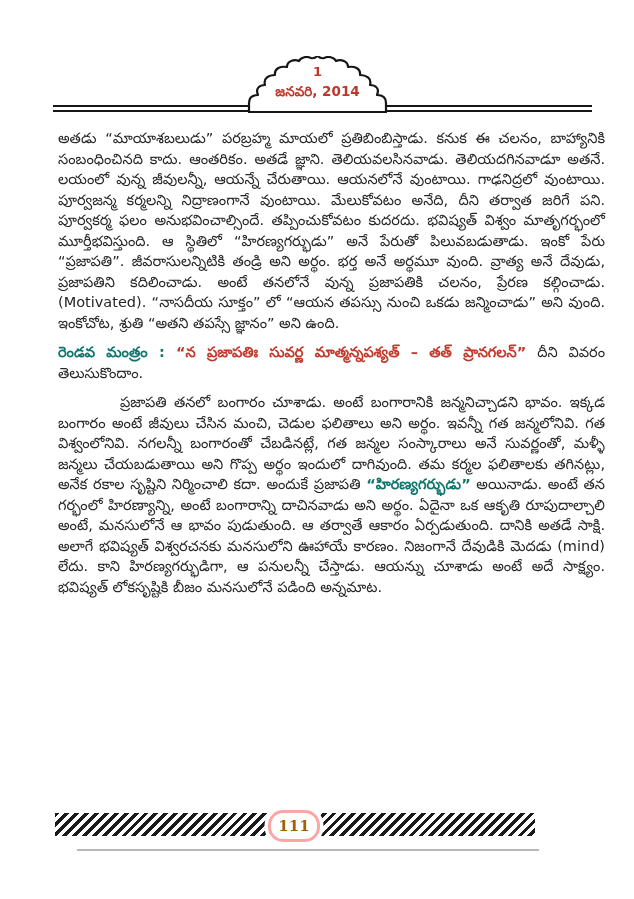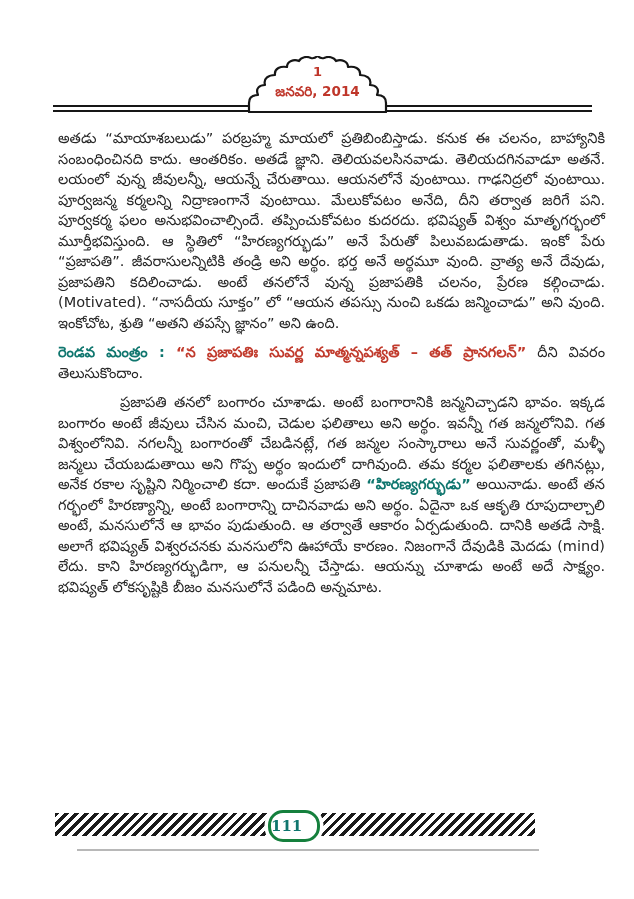--- a/index.html
+++ b/index.html
@@ -36,24 +36,24 @@
   .footer-hatch{
     position:absolute;left:55px;top:813px;width:480px;height:23px;
     background:repeating-linear-gradient(135deg,#1a1a1a 0 3.4px,#ffffff 3.4px 7px);
   }
   .footer-faint-line{
     position:absolute;left:77px;top:849px;width:462px;height:1.5px;
     background:#b8b8b8;
   }
   .page-number-badge{
     position:absolute;left:268px;top:810px;width:46px;height:26px;
-    background:#ffffff;border:3px solid #15803d;border-radius:15px;
+    background:#ffffff;border:3px solid #fca5a5;border-radius:15px;
     box-shadow:0 0 0 3.5px #ffffff;
-    display:flex;align-items:center;justify-content:flex-start;
-    font-family:"DejaVu Serif",serif;font-size:15px;font-weight:600;color:#0f766e;
+    display:flex;align-items:center;justify-content:center;
+    font-family:"DejaVu Serif",serif;font-size:15px;font-weight:600;color:#a16207;
   }
 </style>
 </head>
 <body>
 
 <div id="page">
 
   <div class="header-rule"></div>
   <div class="dome">
     <svg viewBox="0 0 145 57" preserveAspectRatio="none" aria-hidden="true">

